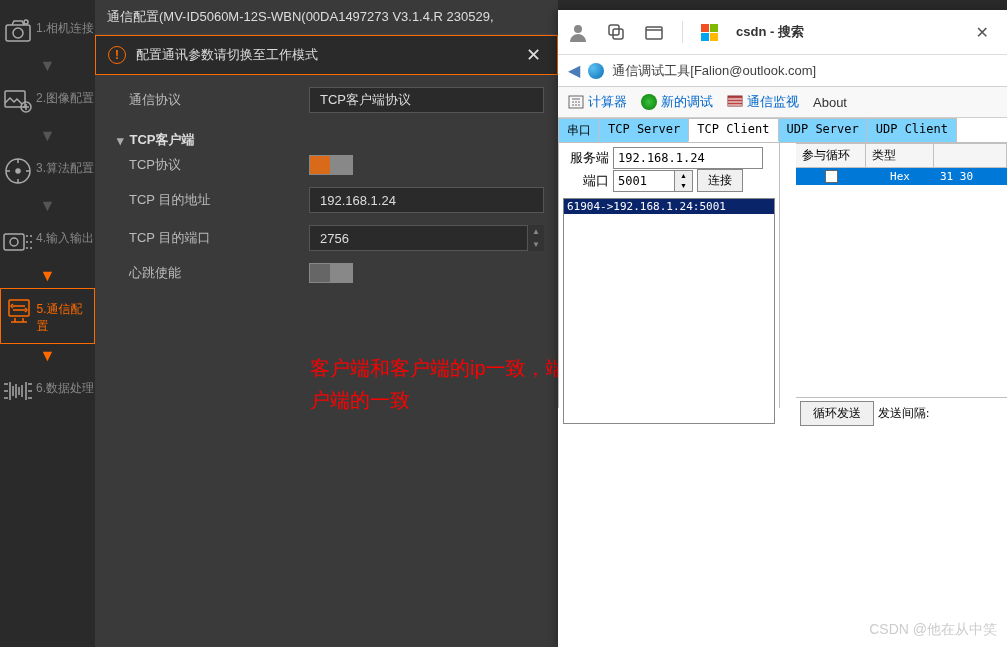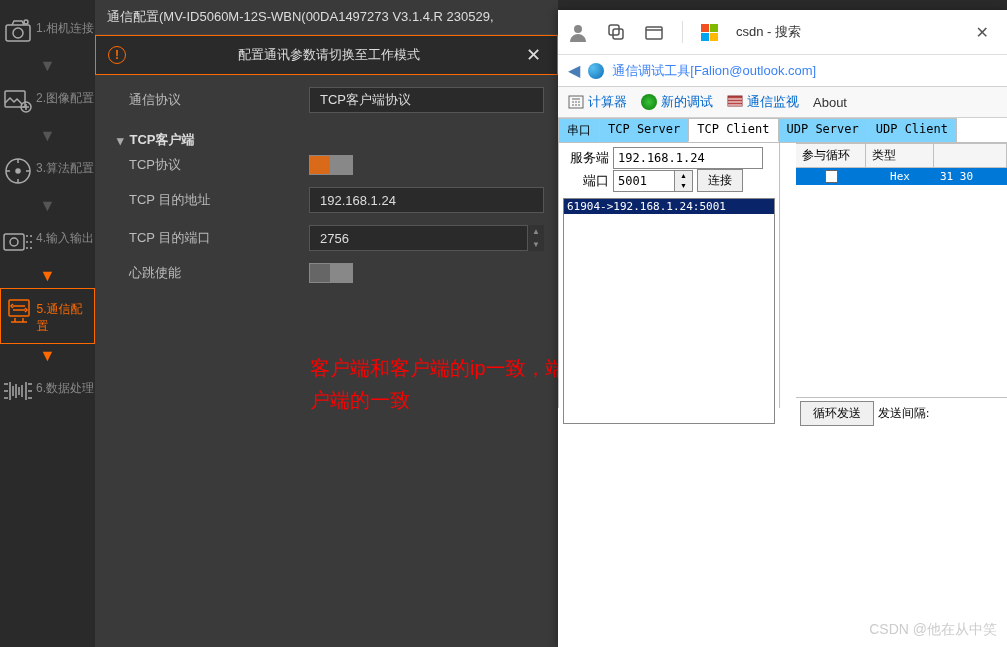--- a/index.html
+++ b/index.html
@@ -14,21 +14,21 @@
     .sidebar-item.active .sidebar-label { color: #ff6a00; }
     .sidebar-item.active { border: 1px solid #ff6a00; }
     .sidebar-arrow { width: 14px; height: 20px; display: flex; align-items: center; justify-content: center; color: #555; margin: 2px 0; }
     .sidebar-arrow.active { color: #ff6a00; }
     
     
     .main-panel { position: absolute; left: 95px; top: 0; width: 463px; height: 647px; background: #3a3a3a; }
     .panel-title { background: #3a3a3a; color: #ddd; padding: 8px 12px; font-size: 13px; border-bottom: 1px solid #444; }
     .alert-bar { background: #2a2a2a; border: 1px solid #ff6a00; margin: 0; padding: 8px 12px; display: flex; align-items: center; }
     .alert-icon { width: 18px; height: 18px; border-radius: 50%; border: 1.5px solid #ff6a00; color: #ff6a00; display: flex; align-items: center; justify-content: center; font-size: 12px; font-weight: bold; margin-right: 10px; }
-    .alert-text { color: #ddd; font-size: 13px; flex: 1; text-align: center; }
+    .alert-text { color: #ddd; font-size: 13px; flex: 1; }
     .alert-close { color: #ddd; font-size: 18px; cursor: pointer; padding: 0 4px; }
     
     .form-area { padding: 12px 14px; }
     .form-row { display: flex; align-items: center; margin-bottom: 12px; }
     .form-label { width: 200px; color: #bbb; font-size: 13px; padding-left: 20px; }
     .form-input { flex: 1; background: #2a2a2a; border: 1px solid #555; color: #ddd; padding: 5px 10px; font-size: 13px; height: 26px; }
     .chevron-collapse { color: #aaa; margin-right: 6px; }
     .section-header { display: flex; align-items: center; color: #ddd; font-size: 13px; padding: 6px 8px; font-weight: bold; }
     .toggle { display: flex; }
     .toggle-half { width: 22px; height: 20px; border: 1px solid #888; }
@@ -42,28 +42,28 @@
     
     
     .browser-window { position: absolute; left: 558px; top: 10px; width: 449px; height: 637px; background: #fff; box-shadow: -2px 0 8px rgba(0,0,0,0.3); }
     .browser-titlebar { height: 45px; background: #fff; border-bottom: 1px solid #ddd; display: flex; align-items: center; padding: 0 10px; gap: 18px; }
     .titlebar-icon { width: 20px; height: 20px; color: #666; display: flex; align-items: center; justify-content: center; }
     .ms-logo { display: grid; grid-template-columns: 8px 8px; grid-template-rows: 8px 8px; gap: 1px; }
     .ms-logo div:nth-child(1) { background: #f25022; }
     .ms-logo div:nth-child(2) { background: #7fba00; }
     .ms-logo div:nth-child(3) { background: #00a4ef; }
     .ms-logo div:nth-child(4) { background: #ffb900; }
-    .titlebar-text { font-size: 13px; color: #333; }
+    .titlebar-text { font-size: 13px; color: #333; font-weight: bold; }
     .titlebar-close { margin-left: auto; font-size: 16px; color: #555; padding: 0 8px; }
     
     .browser-body { background: #fff; }
     .tool-title { padding: 6px 10px; display: flex; align-items: center; gap: 8px; }
     .tool-back { color: #4a7db8; font-size: 16px; }
     .tool-globe { width: 16px; height: 16px; background: radial-gradient(circle at 30% 30%, #5bc0f0, #0a6eb8); border-radius: 50%; }
-    .tool-title-text { font-size: 13px; color: #3b82f6; }
+    .tool-title-text { font-size: 13px; color: #404040; }
     
     .tool-menubar { background: #f8f8f8; border-top: 1px solid #d0d0d0; border-bottom: 1px solid #d0d0d0; display: flex; align-items: center; padding: 4px 6px; gap: 6px; }
     .menu-item { font-size: 13px; color: #0066cc; padding: 2px 4px; display: flex; align-items: center; gap: 4px; }
     .menu-item.about { color: #333; }
     .menu-icon { width: 16px; height: 14px; }
     
     .tabs-bar { display: flex; background: #fff; border-bottom: 1px solid #c0c0c0; }
     .tab { padding: 3px 8px; font-size: 12px; border: 1px solid #c0c0c0; border-bottom: none; margin-right: -1px; background: #7dd3fc; font-family: "SimSun", monospace; white-space: nowrap; }
     .tab.active { background: #fff; border-bottom: 1px solid #fff; position: relative; z-index: 1; }
     

